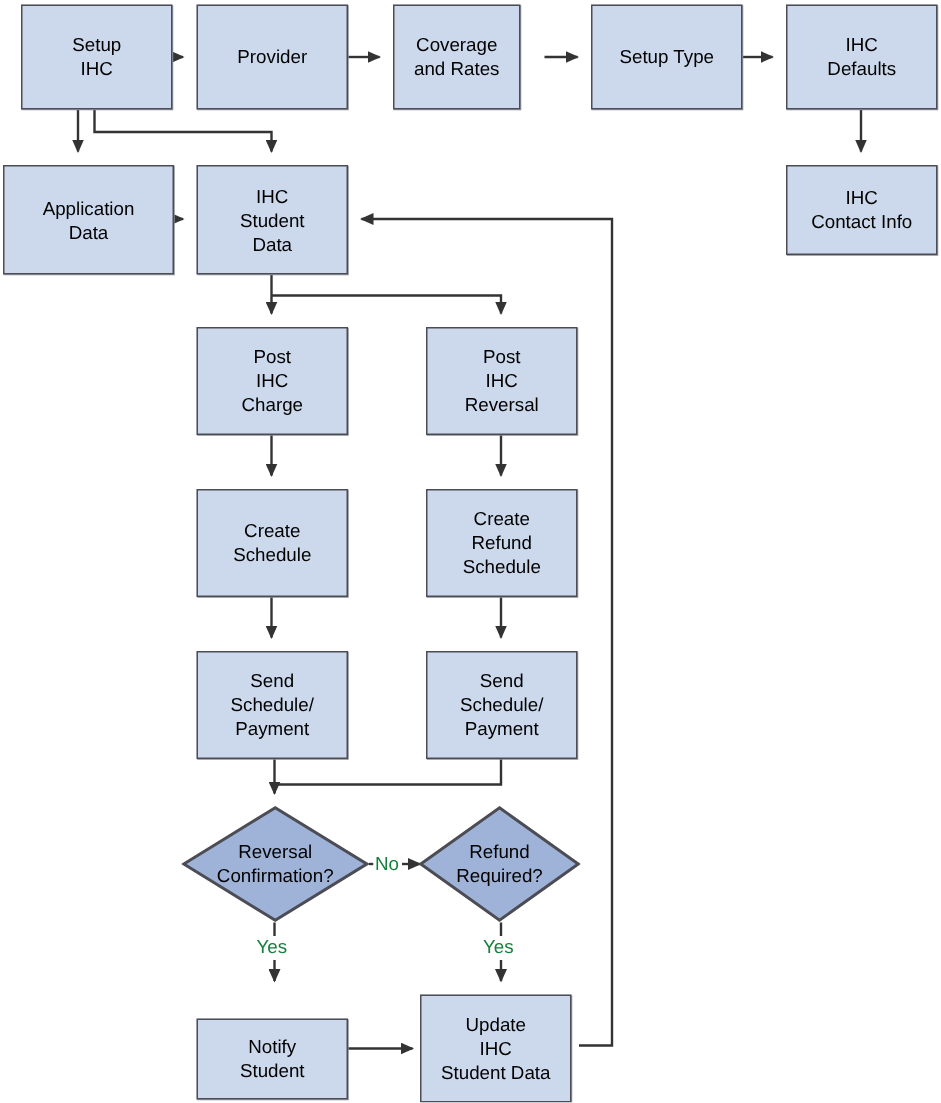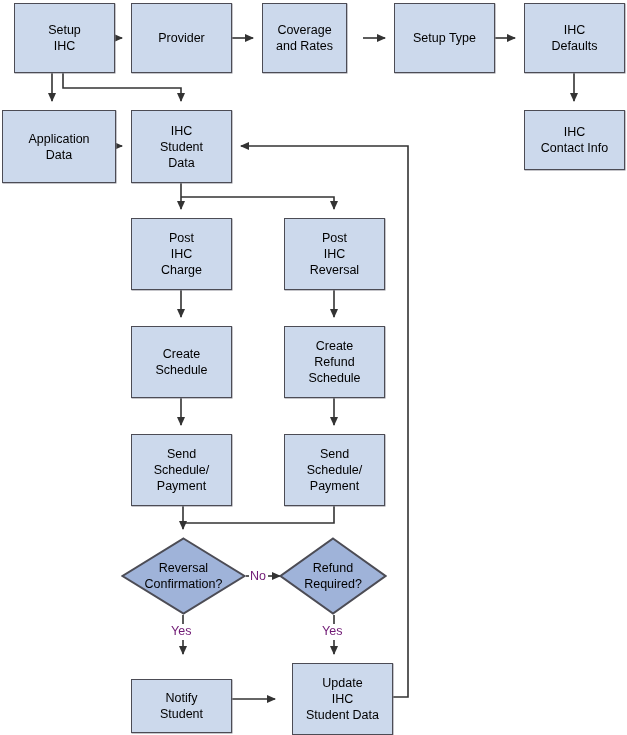--- a/index.html
+++ b/index.html
@@ -60,21 +60,21 @@
     position: relative;
     z-index: 2;
     white-space: pre-line;
     font-size: 12.5px;
     line-height: 16px;
   }
   .edge-label {
     position: absolute;
     font-size: 12.5px;
     line-height: 14px;
-    color: #701a75;
+    color: #15803d;
     background: #ffffff;
     padding: 0 1px;
     z-index: 4;
     white-space: nowrap;
   }
 </style>
 </head>
 <body>
 
 <div id="diagram-root">
@@ -220,21 +220,21 @@
     </svg>
     <span class="decision-text">Refund
 Required?</span>
   </div>
 
   <div class="node process" style="left:131px; top:679px; width:101px; height:54px;">
     <span class="node-label">Notify
 Student</span>
   </div>
 
-  <div class="node process" style="left:292px; top:663px; width:101px; height:72px;">
+  <div class="node process" style="left:280px; top:663px; width:101px; height:72px;">
     <span class="node-label">Update
 IHC
 Student Data</span>
   </div>
 
   <span class="edge-label" style="left:249px; top:569px;">No</span>
   <span class="edge-label" style="left:170px; top:624px;">Yes</span>
   <span class="edge-label" style="left:321px; top:624px;">Yes</span>
 
 </div>

